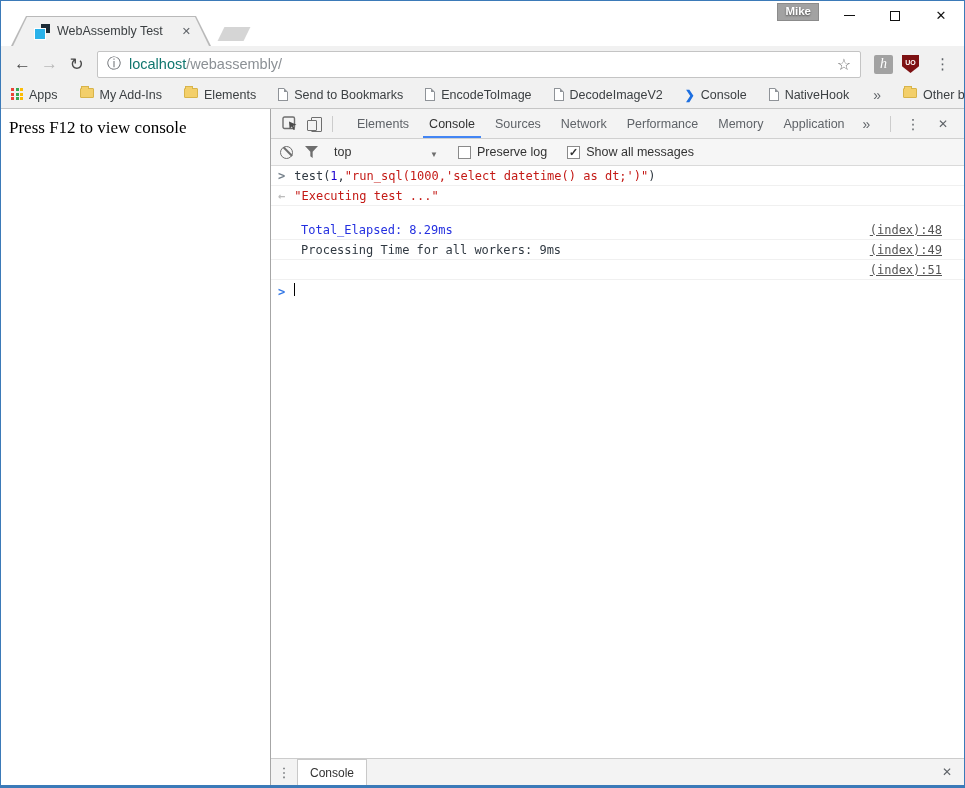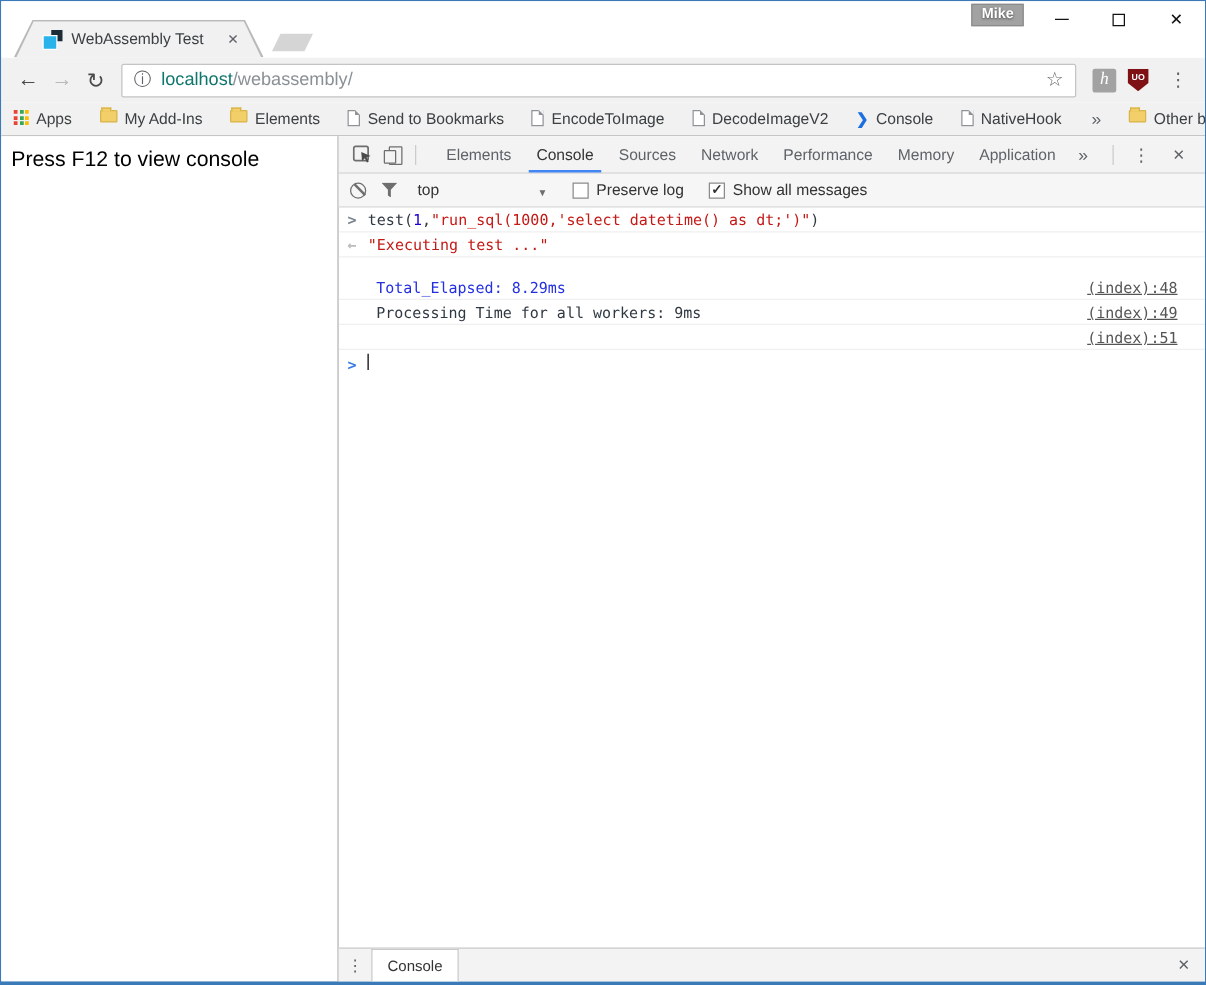--- a/index.html
+++ b/index.html
@@ -76,21 +76,21 @@
     position:relative; flex:none; }
   .page-icon::after { content:""; position:absolute; top:-1px; right:-1px; width:0; height:0;
     border-top:4px solid #f1f1f1; border-left:4px solid #8f9398; }
   .bm-chevron { color:#1d6fe0; font-weight:bold; font-size:12px; flex:none; }
   .bm-overflow { font-size:14px; color:#5f6368; margin:0 10px 0 2px; }
   .bm-sep { width:1px; height:16px; background:#c6c6c6; margin-right:12px; }
 
   
   .content { flex:1; display:flex; min-height:0; }
   .page-pane { width:270px; flex:none; border-right:1px solid #a6a6a6; background:#fff;
-    padding:9px 8px; font-family:Liberation Sans, sans-serif; font-size:17px; color:#000; }
+    padding:9px 8px; font-family:Liberation Serif, serif; font-size:17px; color:#000; }
 
   .devtools { flex:1; display:flex; flex-direction:column; min-width:0; background:#fff; }
   .dt-toolbar { height:30px; flex:none; background:#f3f3f3; border-bottom:1px solid #d0d0d0;
     display:flex; align-items:center; padding:0 7px; font-size:12.5px; color:#5f6368; }
   .dt-iconbtn { display:flex; align-items:center; justify-content:center; width:24px; height:24px; }
   .dt-sep { width:1px; height:16px; background:#ccc; margin:0 6px; }
   .dt-tabs { display:flex; align-items:center; height:100%; margin-left:8px; }
   .dt-tab { padding:0 10px; height:100%; display:flex; align-items:center; position:relative;
     color:#5f6368; white-space:nowrap; }
   .dt-tab.active { color:#333; }

